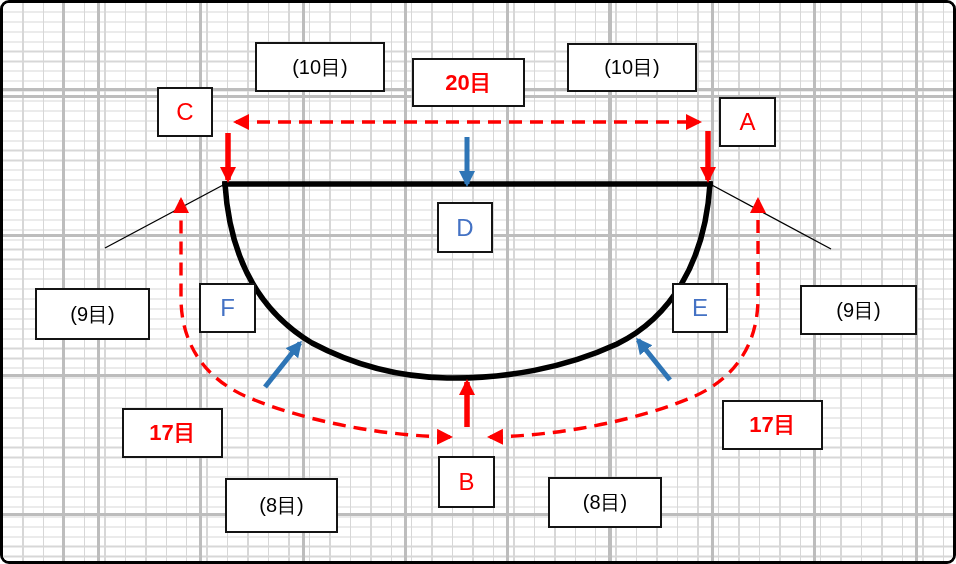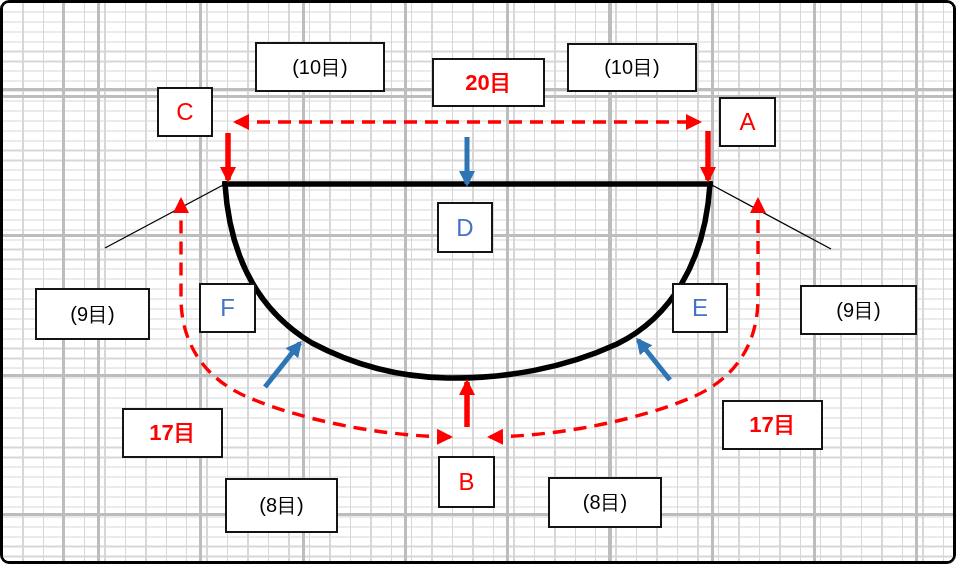--- a/index.html
+++ b/index.html
@@ -40,21 +40,21 @@
     display:flex;align-items:center;justify-content:center;
     font-family:"Liberation Sans", sans-serif;
     white-space:nowrap;
   }
   .t-count{font-size:20px;color:#000;}
   .t-red-bold{font-size:22px;font-weight:bold;color:var(--red,#fe0000);}
   .t-red{font-size:24px;color:var(--red,#fe0000);}
   .t-blue{font-size:24px;color:var(--letter-blue,#4472c4);}
 
   .p-b10l{left:255px;top:42px;width:130px;height:50px;}
-  .p-b20 {left:432px;top:58px;width:113px;height:49px;}
+  .p-b20 {left:412px;top:58px;width:113px;height:49px;}
   .p-b10r{left:567px;top:43px;width:130px;height:49px;}
   .p-bC  {left:157px;top:87px;width:56px;height:50px;}
   .p-bA  {left:719px;top:97px;width:57px;height:50px;}
   .p-bD  {left:437px;top:202px;width:56px;height:51px;}
   .p-bF  {left:199px;top:283px;width:57px;height:50px;}
   .p-bE  {left:672px;top:283px;width:56px;height:50px;}
   .p-b9l {left:35px;top:288px;width:115px;height:52px;}
   .p-b9r {left:800px;top:285px;width:117px;height:50px;}
   .p-b17l{left:122px;top:408px;width:101px;height:50px;}
   .p-b17r{left:722px;top:400px;width:101px;height:50px;}

